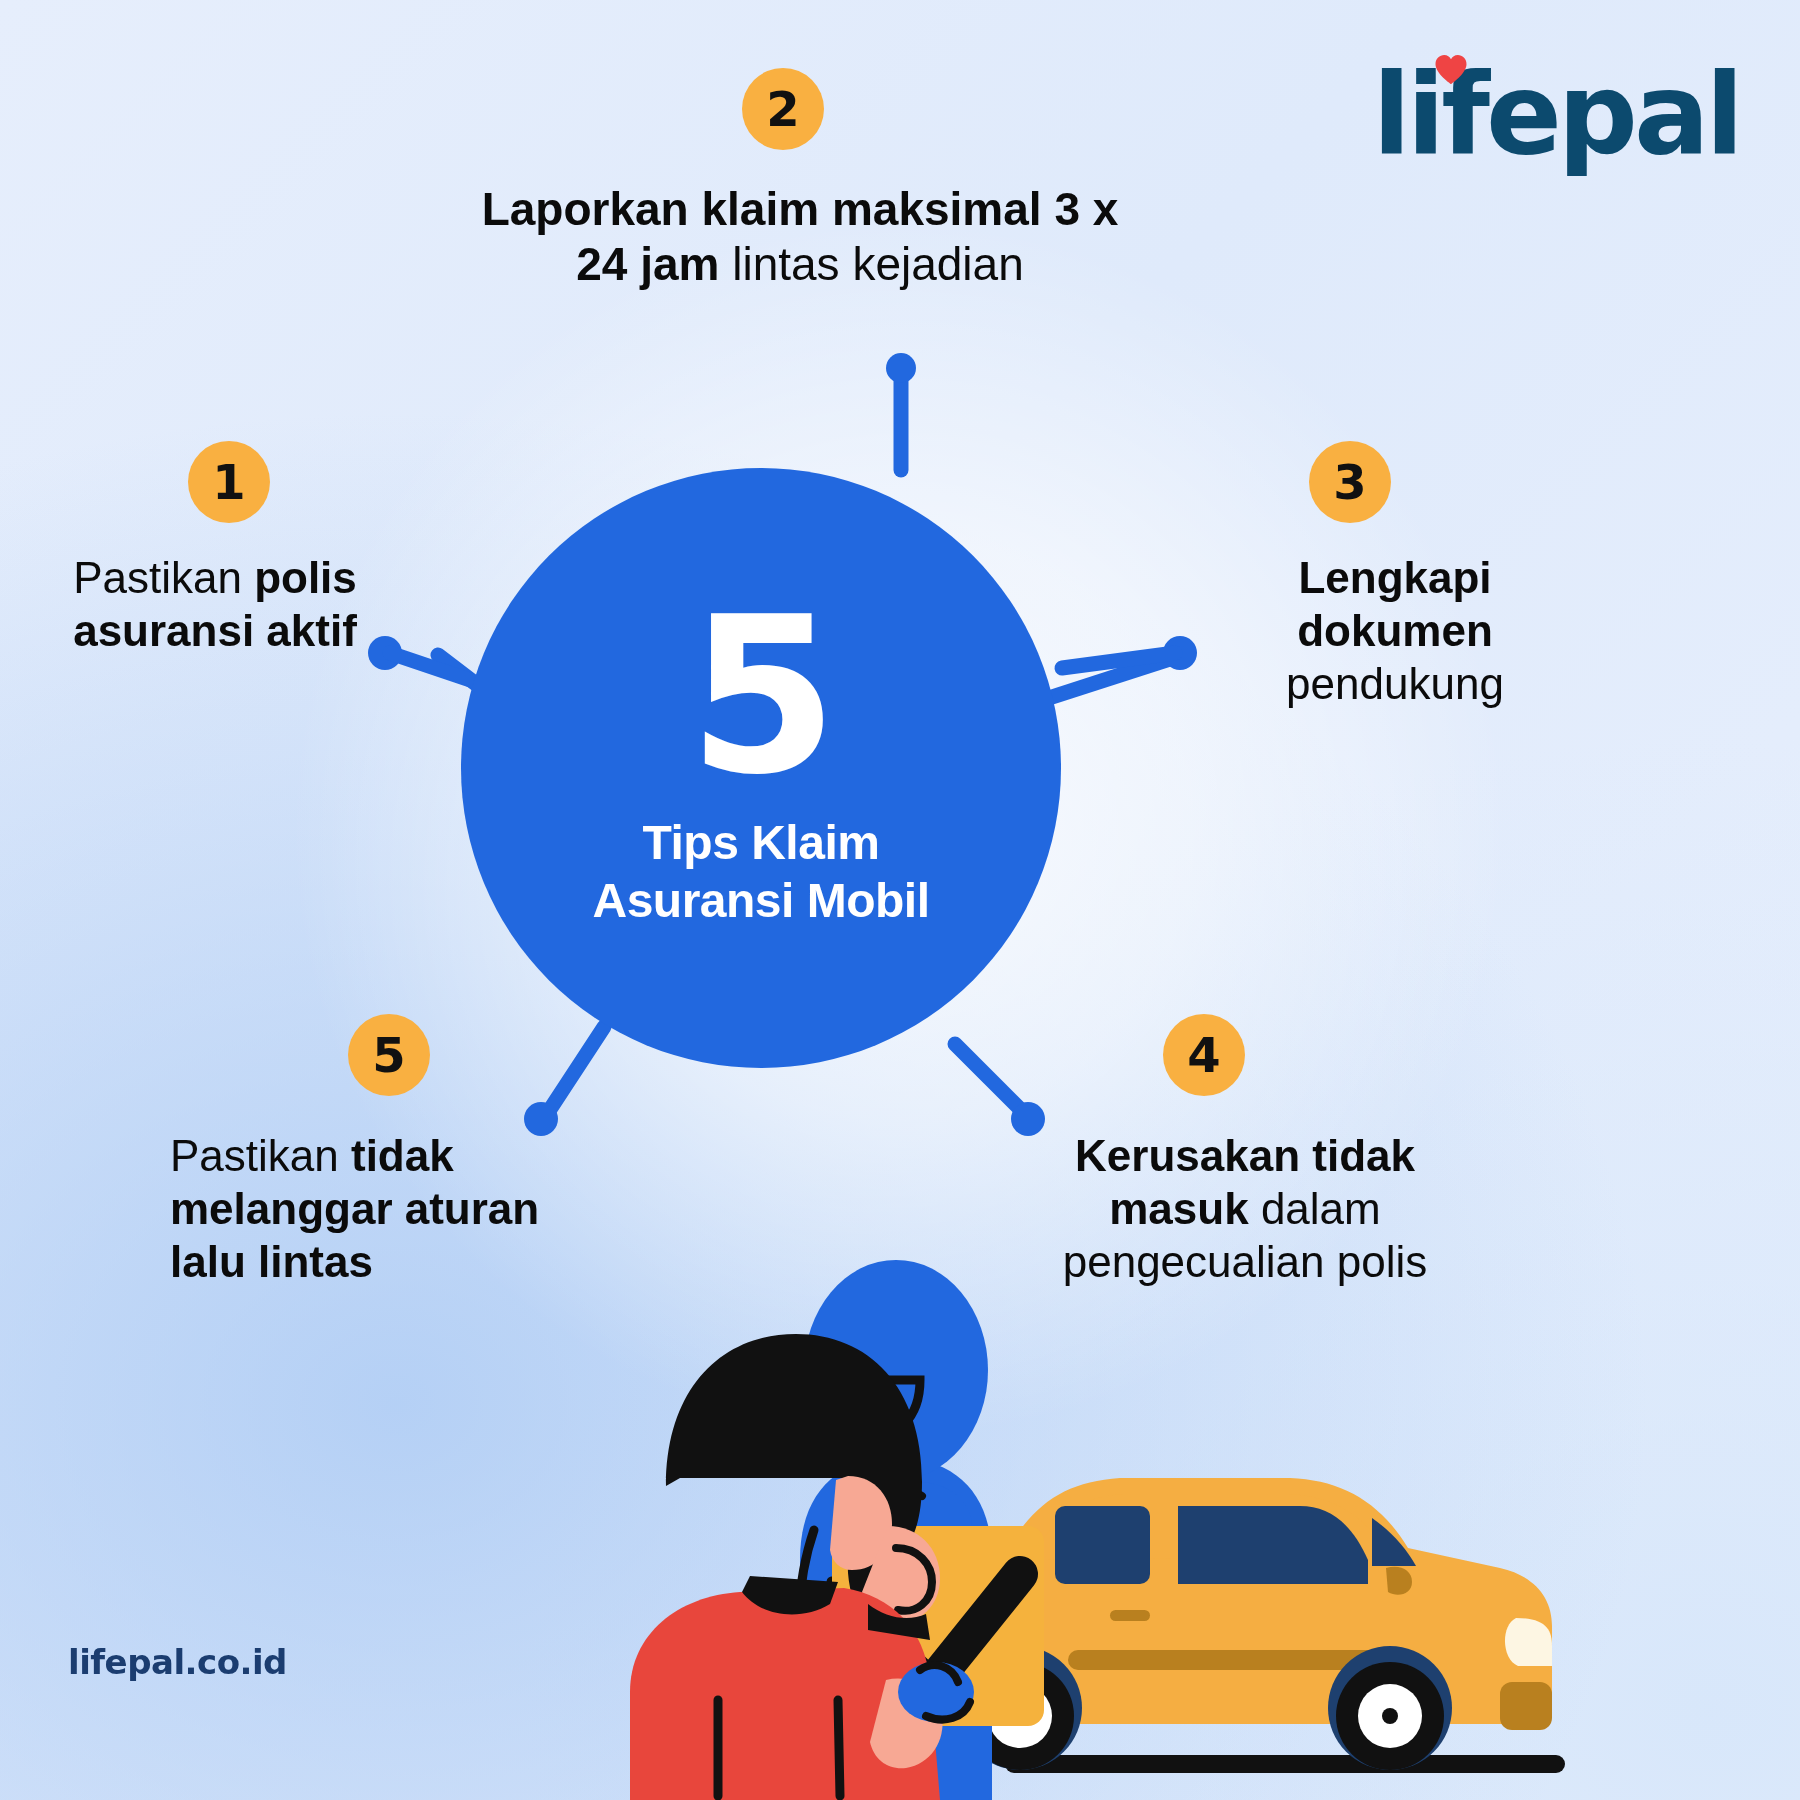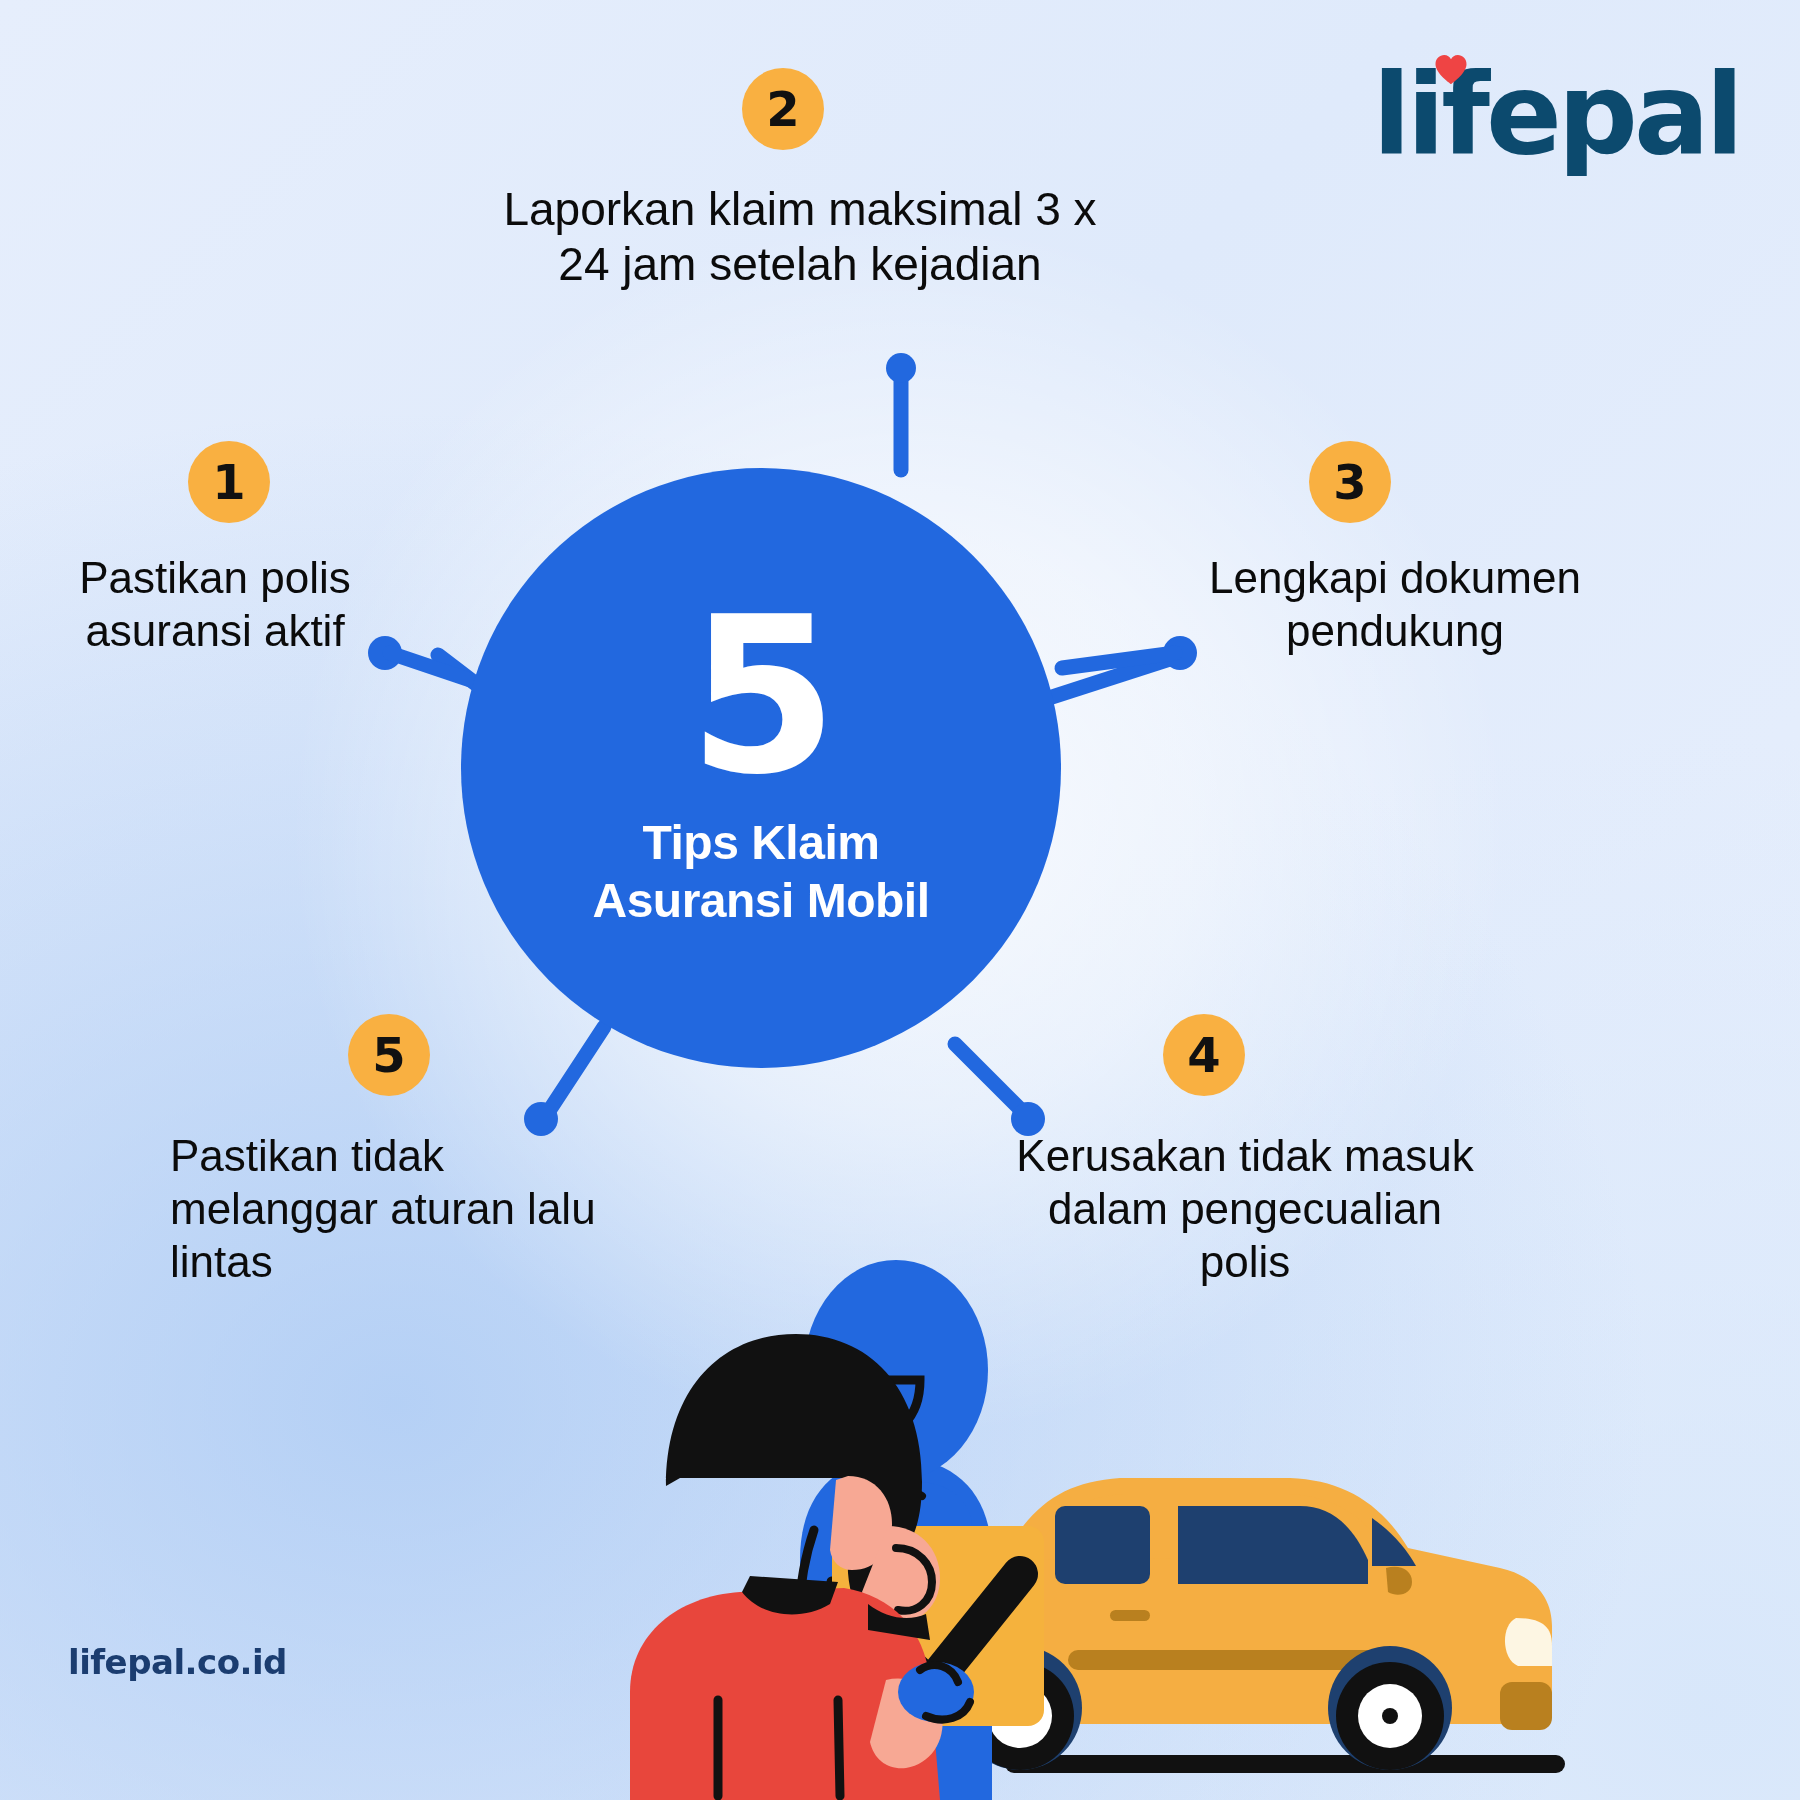--- a/index.html
+++ b/index.html
@@ -74,21 +74,21 @@
     font-family:"DejaVu Sans", sans-serif;
   }
   #badge-1 { left:188px; top:441px; }
   #badge-2 { left:742px; top:68px; }
   #badge-3 { left:1309px; top:441px; }
   #badge-4 { left:1163px; top:1014px; }
   #badge-5 { left:348px; top:1014px; }
 
   
   .tip { position:absolute; color:#0b0b0b; line-height:1.2; }
-  .tip .b { font-weight:400;margin-top:33px; }
+  .tip .b { font-weight:700;margin-top:33px; }
   .tip .n { font-weight:400; }
 
   #tip-1 { left:30px;  top:552px;  width:370px; text-align:center; font-size:44px; }
   #tip-2 { left:480px; top:182px;  width:640px; text-align:center; font-size:46px; }
   #tip-3 { left:1195px;top:552px;  width:400px; text-align:center; font-size:44px; }
   #tip-4 { left:1010px;top:1130px; width:470px; text-align:center; font-size:44px; }
   #tip-5 { left:170px; top:1130px; width:450px; font-size:44px; }
 
   
   #illustration {
@@ -153,21 +153,21 @@
 </div>
 
 <div class="badge" id="badge-1">1</div>
 <div class="badge" id="badge-2">2</div>
 <div class="badge" id="badge-3">3</div>
 <div class="badge" id="badge-4">4</div>
 <div class="badge" id="badge-5">5</div>
 
 <div class="tip" id="tip-1"><span class="n">Pastikan </span><span class="b">polis asuransi aktif</span><span class="n"></span></div>
 
-<div class="tip" id="tip-2"><span class="n"></span><span class="b">Laporkan klaim maksimal 3 x 24 jam</span><span class="n"> setelah kejadian</span></div>
+<div class="tip" id="tip-2"><span class="n"></span><span class="b">Laporkan klaim maksimal 3 x 24 jam</span><span class="n"> lintas kejadian</span></div>
 
 <div class="tip" id="tip-3"><span class="n"></span><span class="b">Lengkapi dokumen</span><span class="n"> pendukung</span></div>
 
 <div class="tip" id="tip-4"><span class="n"></span><span class="b">Kerusakan tidak masuk</span><span class="n"> dalam pengecualian polis</span></div>
 
 <div class="tip" id="tip-5"><span class="n">Pastikan </span><span class="b">tidak melanggar aturan lalu lintas</span><span class="n"></span></div>
 
 <svg id="illustration" viewBox="0 0 1200 570">
 
   <g>

